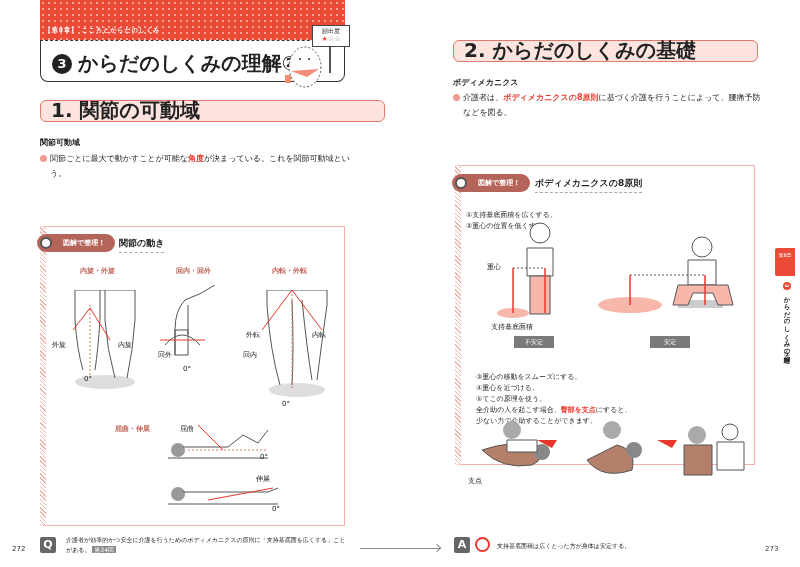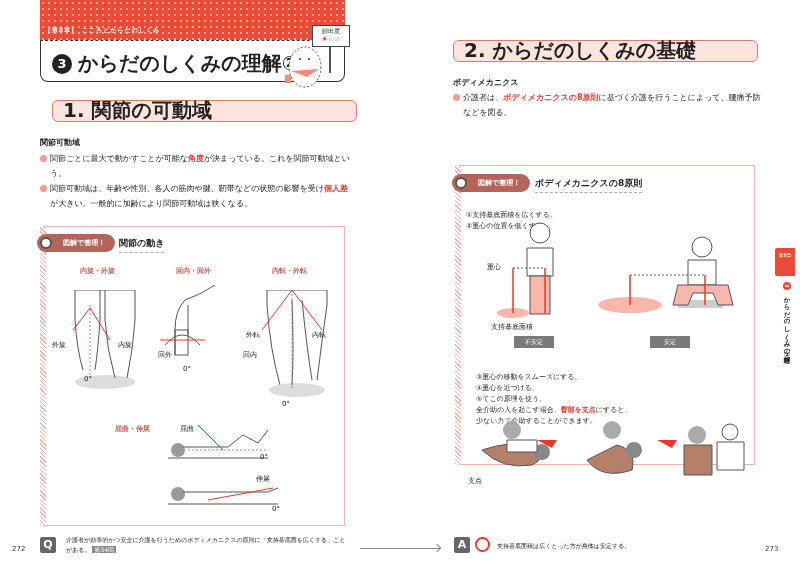--- a/index.html
+++ b/index.html
@@ -80,25 +80,24 @@
       <circle cx="24" cy="34" r="1" fill="#333"></circle>
     <path d="M6 46 L34 44 L22 52 Z" fill="#f28b78"></path>
     <rect x="0" y="50" width="6" height="8" fill="#f28b78"></rect>
     <line x1="45" y1="22" x2="45" y2="48" stroke="#555" stroke-width="2"></line>
   </svg>
   <div class="freq-sign">
     <div>頻出度</div>
     <div class="freq-stars"><span>★</span><span class="off">☆☆</span></div>
   </div>
 
-  <div class="sec-head" style="left:52px;top:100px;width:305px;">1.  関節の可動域</div>
+  <div class="sec-head" style="left:40px;top:100px;width:345px;">1.  関節の可動域</div>
   <div class="sub-head" style="left:40px;top:137px;">関節可動域</div>
   <ul class="bullets" style="left:40px;top:151px;width:310px;">
     <li><span>関節ごとに最大で動かすことが可能な</span><span class="hl">角度</span><span>が決まっている。これを関節可動域という。</span></li>
-    <li><span>関節可動域は、年齢や性別、各人の筋肉や腱、靭帯などの状態の影響を受け</span><span class="hl">個人差</span><span>が大きい。一般的に加齢により関節可動域は狭くなる。</span></li>
   </ul>
 
   <div class="fig-box" style="left:40px;top:226px;width:305px;height:300px;"></div>
   <div class="fig-tag" style="left:37px;top:234px;"><span class="dot"></span><span>図解で整理！</span></div>
   <div class="fig-title" style="left:119px;top:237px;">関節の動き</div>
 
   <div class="fig-label red" style="left:80px;top:266px;">内旋・外旋</div>
   <svg class="svgfig" style="left:65px;top:290px;" width="80" height="100">
     <ellipse cx="40" cy="92" rx="30" ry="7" fill="#ddd"></ellipse>
     <path d="M10 0 V30 Q12 60 18 80 M35 0 V30 Q33 60 30 80 M40 0 V30 Q42 60 50 88 M70 0 V30 Q68 60 62 88" stroke="#555" fill="none"></path>

